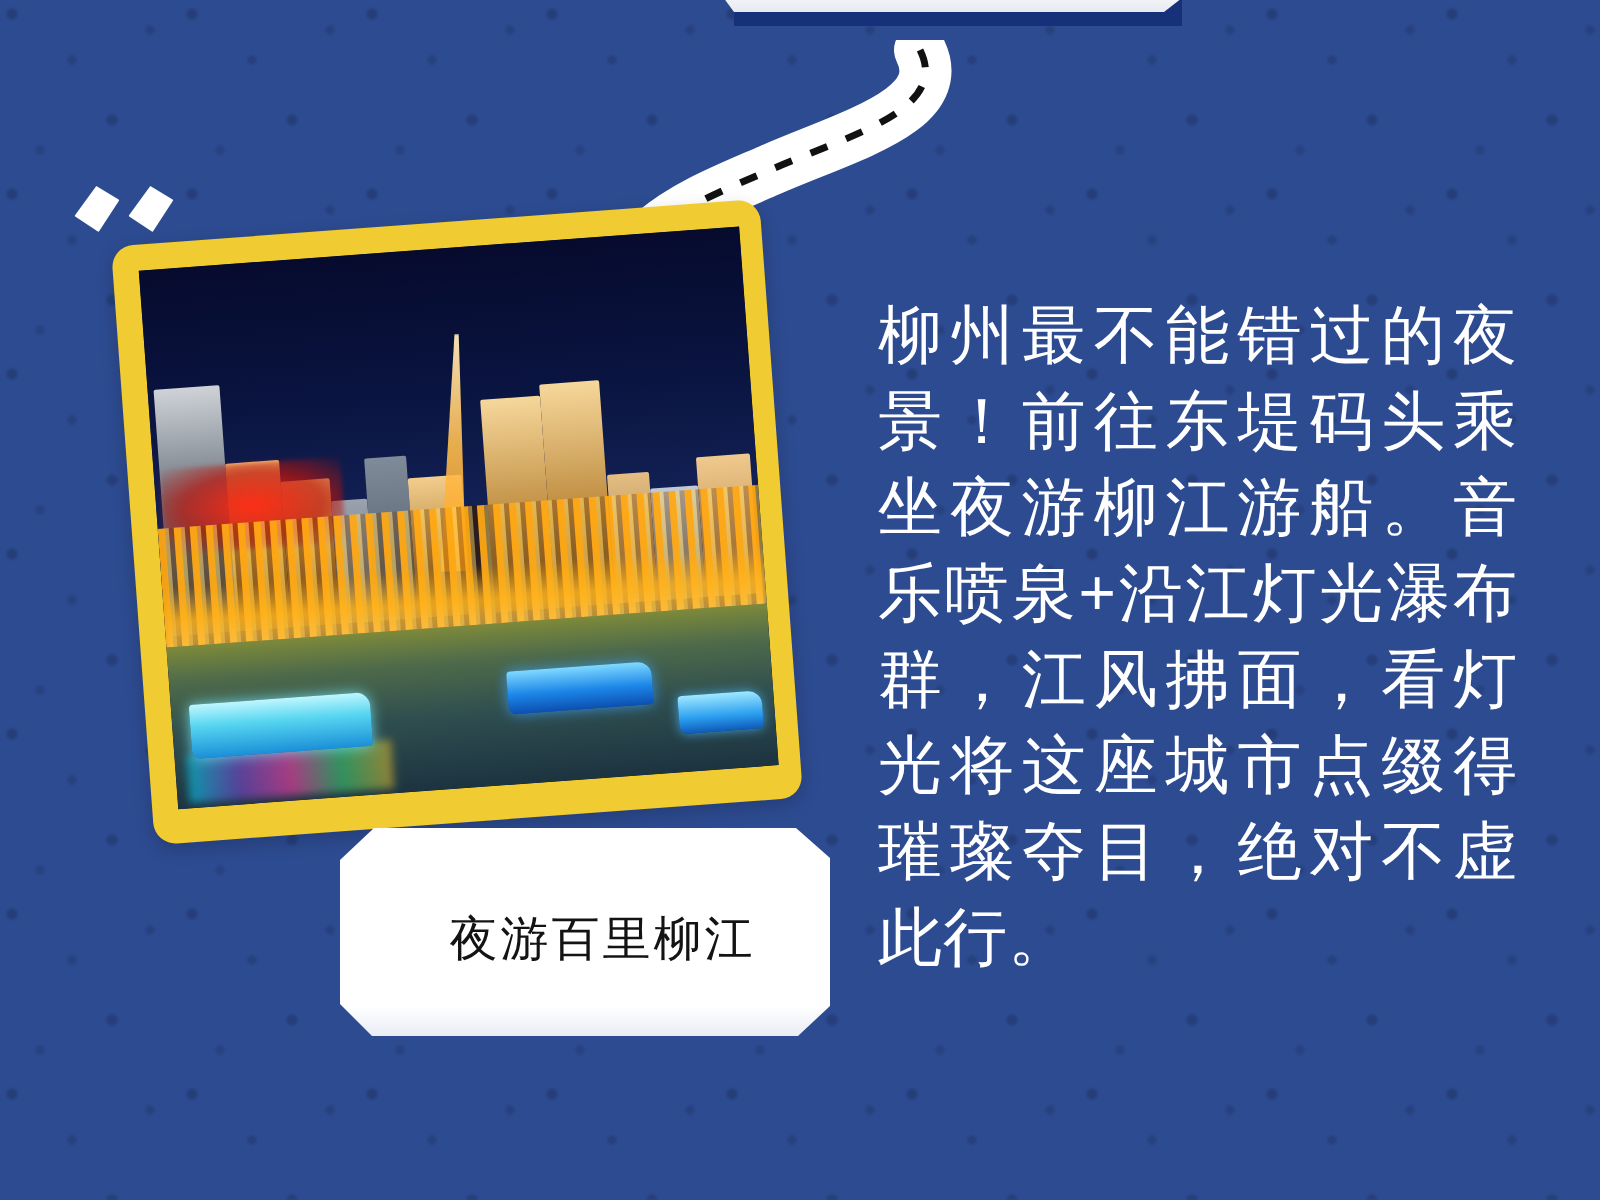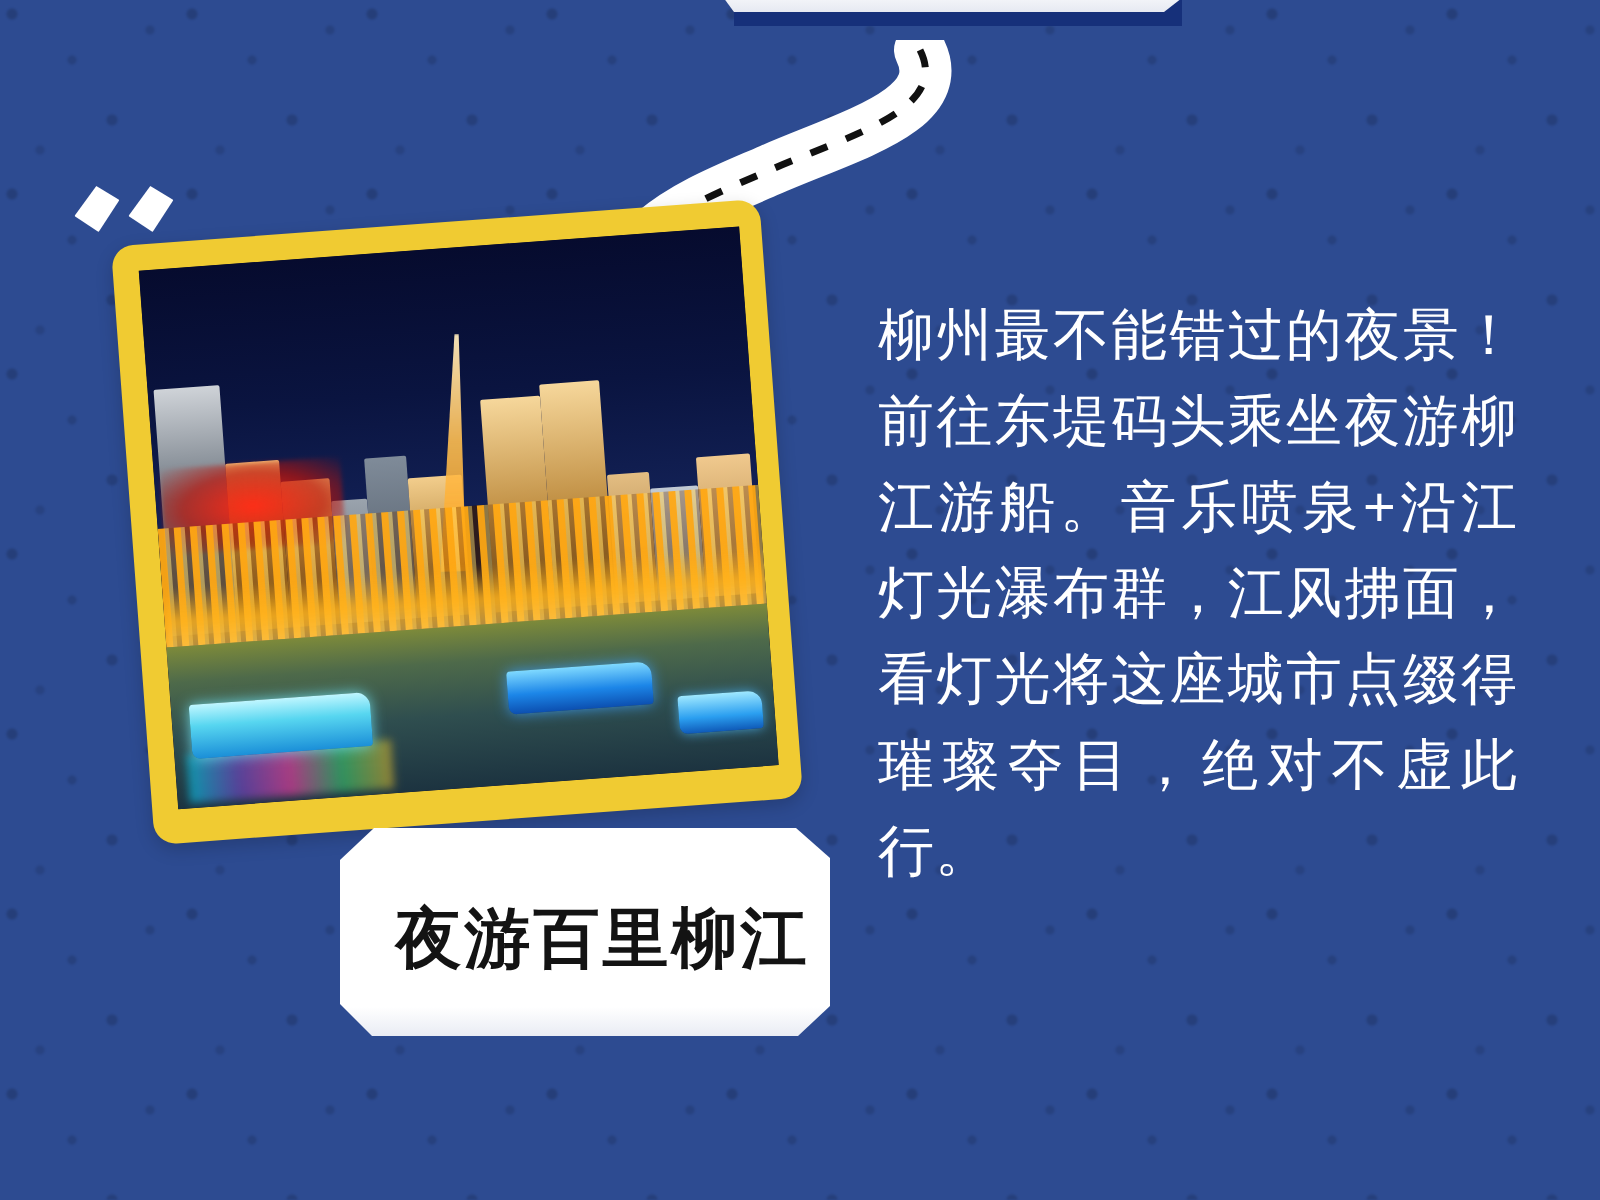--- a/index.html
+++ b/index.html
@@ -129,26 +129,26 @@
 
   
   #time-card{
     position:absolute;left:340px;top:828px;width:490px;height:208px;
     background:linear-gradient(180deg,#ffffff 0%,#ffffff 86%,#e9ecf4 100%);
     clip-path:polygon(34px 0, 456px 0, 490px 30px, 490px 178px, 458px 208px, 32px 208px, 0 176px, 0 32px);
     display:flex;flex-direction:column;align-items:center;justify-content:center;
     box-shadow:0 8px 18px rgba(0,0,0,.2);
   }
   #time-range{font-size:56px;font-weight:700;color:#131313;letter-spacing:1px;line-height:1.05;}
-  #time-caption{font-size:66px;font-weight:700;color:#131313;letter-spacing:3px;margin-top:14px;line-height:1.05;margin-left:35px;}
+  #time-caption{font-size:48px;font-weight:400;color:#131313;letter-spacing:3px;margin-top:14px;line-height:1.05;margin-left:35px;}
 
   
   #body-copy{
     position:absolute;left:878px;top:292px;width:640px;
-    color:#ffffff;font-size:56px;line-height:86px;font-weight:400;
+    color:#ffffff;font-size:64px;line-height:86px;font-weight:400;
     letter-spacing:1px;text-align:justify;
   }
 </style>
 </head>
 <body>
 
 <div id="poster">
 
   <div id="dots"></div>
 

